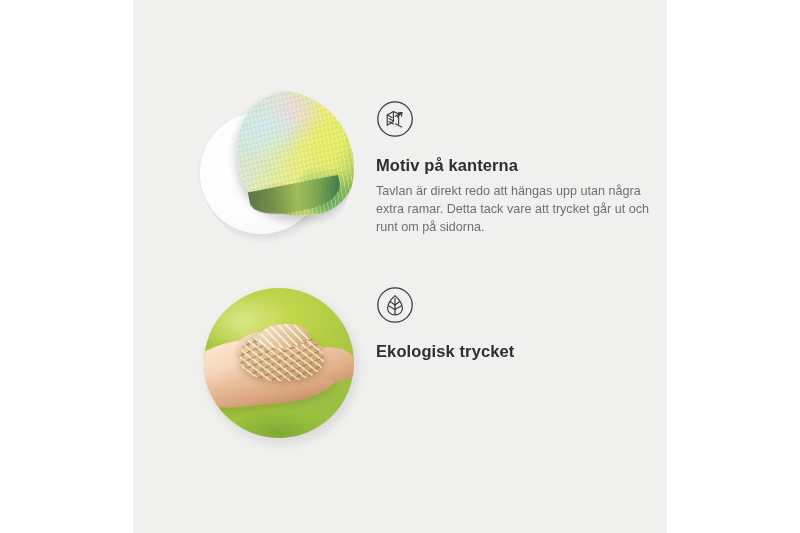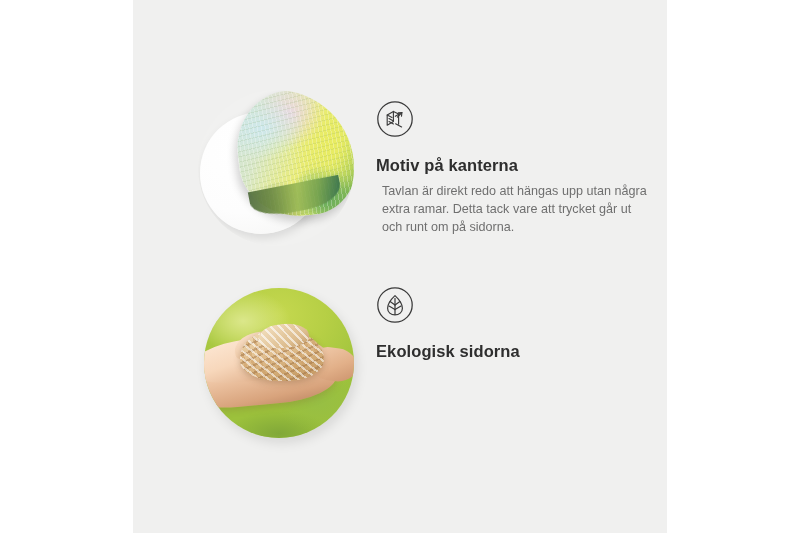--- a/index.html
+++ b/index.html
@@ -224,21 +224,21 @@
   }
   .feature-title {
     margin: 0 0 6px 0;
     font-size: 16.5px;
     font-weight: 700;
     color: #2e2e2e;
     letter-spacing: .1px;
     line-height: 1.2;
   }
   .feature-desc {
-    margin: 6px;
+    margin: 0;
     font-size: 12.6px;
     line-height: 1.45;
     color: #6f6f6f;
   }
 </style>
 </head>
 <body>
 
 <div class="canvas-root">
 
@@ -302,17 +302,17 @@
           <g fill="none" stroke="#3a3a3a" stroke-width="1.2" stroke-linejoin="round" stroke-linecap="round">
             <path d="M19 9.6 C24.2 14.4 26.4 19.2 26.4 22.2 C26.4 26.3 23.1 28.9 19 28.9 C14.9 28.9 11.6 26.3 11.6 22.2 C11.6 19.2 13.8 14.4 19 9.6 Z"></path>
             <path d="M19 12.6 L19 28.4"></path>
             <path d="M19 19.0 L14.1 15.6"></path>
             <path d="M19 19.0 L23.9 15.6"></path>
             <path d="M19 23.6 L13.0 20.1"></path>
             <path d="M19 23.6 L25.0 20.1"></path>
           </g>
         </svg>
       </span>
-      <h2 class="feature-title">Ekologisk sidorna</h2>
+      <h2 class="feature-title">Ekologisk trycket</h2>
     </div>
   </div>
 
 </div>
 
 </body></html>

